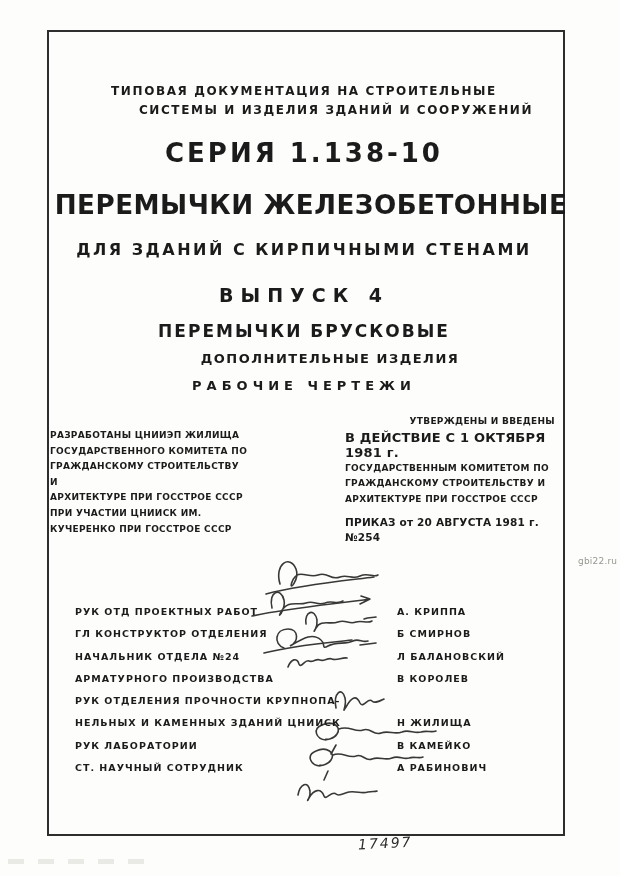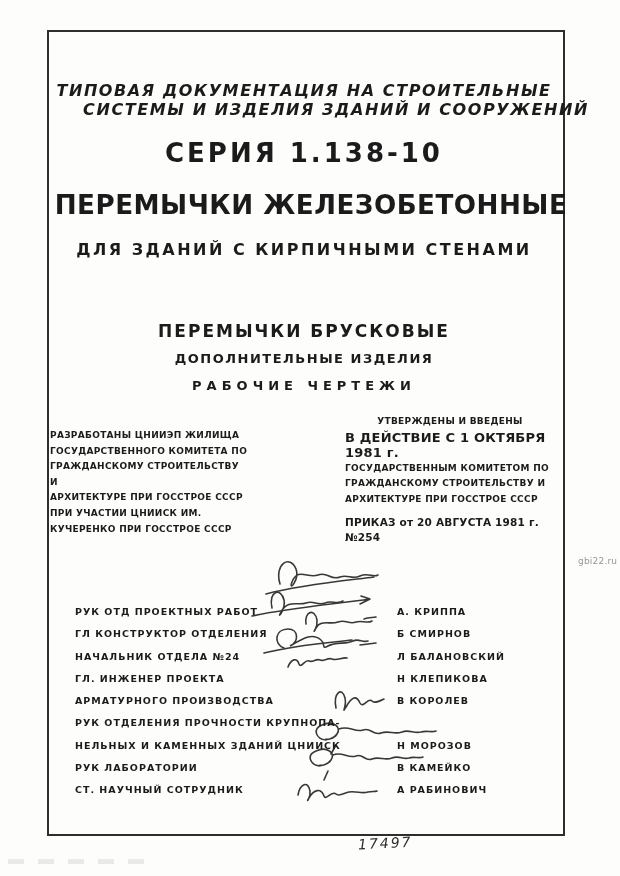--- a/index.html
+++ b/index.html
@@ -3,32 +3,32 @@
 <meta charset="utf-8">
 <style>
   html,body{margin:0;padding:0;background:#ffffff;}
   .page{
     position:relative;width:620px;height:876px;overflow:hidden;
     background:#fdfdfb;color:#1b1b1b;
     font-family:"DejaVu Sans","Liberation Sans",sans-serif;
   }
   .frame{position:absolute;left:47px;top:30px;width:514px;height:802px;border:2px solid #2e2e2e;}
   .centered{position:absolute;left:47px;width:514px;text-align:center;white-space:nowrap;}
-  .hdr{font-size:16px;font-weight:bold;letter-spacing:1.6px;line-height:18px;font-style:italic;}
+  .hdr{font-size:12px;font-weight:bold;letter-spacing:1.6px;line-height:18px;}
   .series{font-size:26px;font-weight:bold;letter-spacing:3px;}
   .main-title{font-size:27px;font-weight:bold;letter-spacing:0.5px;transform:scaleX(0.97);}
   .subtitle{font-size:16px;font-weight:bold;letter-spacing:2.5px;}
   .issue{font-size:19px;font-weight:bold;letter-spacing:7px;}
   .sect{font-size:17px;font-weight:bold;letter-spacing:2px;}
   .sect-sub{font-size:13px;font-weight:bold;letter-spacing:1.5px;}
   .drawings{font-size:13px;font-weight:bold;letter-spacing:5px;}
   .blk{position:absolute;font-size:9px;font-weight:bold;letter-spacing:0.3px;line-height:15.6px;}
   .blk-dev{left:50px;top:428px;width:200px;}
   .blk-app{left:345px;top:414px;width:210px;}
-  .blk-app .l0{text-align:center;}
+  .blk-app .l0{text-align:right;}
   .blk-app .l1{font-size:13px;letter-spacing:0.2px;}
   .order{margin-top:7px;font-size:10.5px;font-weight:bold;letter-spacing:0.2px;}
   .sigs{position:absolute;left:75px;top:566px;width:470px;margin-top:35px;}
   .sig-row{position:relative;height:22.3px;font-size:9.5px;font-weight:bold;letter-spacing:1px;line-height:22.3px;white-space:nowrap;}
   .sig-row .name{position:absolute;left:322px;top:0;}
   .scribbles{position:absolute;left:240px;top:550px;pointer-events:none;}
   .watermark{position:absolute;left:578px;top:556px;font-size:9px;color:#979792;letter-spacing:0.2px;}
   .inventory{position:absolute;left:358px;top:835px;font-size:14px;font-style:italic;color:#2e2e2e;transform:rotate(-3deg);letter-spacing:2px;}
   .faint-marks{position:absolute;left:8px;top:859px;width:140px;height:5px;opacity:0.55;
     background:repeating-linear-gradient(90deg,#d9d9d5 0 16px,transparent 16px 30px);}
@@ -38,22 +38,23 @@
 
 <div class="page">
   <div class="frame"></div>
 
   <div class="centered hdr" style="top:82px;">ТИПОВАЯ ДОКУМЕНТАЦИЯ НА СТРОИТЕЛЬНЫЕ</div>
   <div class="centered hdr" style="top:101px;margin-left:32px;">СИСТЕМЫ И ИЗДЕЛИЯ ЗДАНИЙ И СООРУЖЕНИЙ</div>
 
   <div class="centered series" style="top:138px;">СЕРИЯ 1.138-10</div>
   <div class="centered main-title" style="top:189px;">ПЕРЕМЫЧКИ ЖЕЛЕЗОБЕТОННЫЕ</div>
   <div class="centered subtitle" style="top:240px;">ДЛЯ ЗДАНИЙ С КИРПИЧНЫМИ СТЕНАМИ</div>
+  <div class="centered issue" style="top:284px;">ВЫПУСК  4</div>
   <div class="centered sect" style="top:321px;">ПЕРЕМЫЧКИ БРУСКОВЫЕ</div>
-  <div class="centered sect-sub" style="top:351px;">ДОПОЛНИТЕЛЬНЫЕ ИЗДЕЛИЯ</div>
+  <div class="centered sect-sub" style="top:351px;padding-left:26px;">ДОПОЛНИТЕЛЬНЫЕ ИЗДЕЛИЯ</div>
   <div class="centered drawings" style="top:378px;">РАБОЧИЕ  ЧЕРТЕЖИ</div>
 
   <div class="blk blk-dev">
     <div>РАЗРАБОТАНЫ ЦНИИЭП ЖИЛИЩА</div>
     <div>ГОСУДАРСТВЕННОГО КОМИТЕТА  ПО</div>
     <div>ГРАЖДАНСКОМУ СТРОИТЕЛЬСТВУ И</div>
     <div>АРХИТЕКТУРЕ ПРИ ГОССТРОЕ СССР</div>
     <div>ПРИ  УЧАСТИИ  ЦНИИСК  ИМ.</div>
     <div>КУЧЕРЕНКО ПРИ ГОССТРОЕ СССР</div>
   </div>
@@ -64,24 +65,23 @@
     <div>ГОСУДАРСТВЕННЫМ КОМИТЕТОМ ПО</div>
     <div>ГРАЖДАНСКОМУ СТРОИТЕЛЬСТВУ И</div>
     <div>АРХИТЕКТУРЕ ПРИ ГОССТРОЕ СССР</div>
     <div class="order">ПРИКАЗ от 20 АВГУСТА 1981 г. №254</div>
   </div>
 
   <div class="sigs">
     <div class="sig-row"><span class="role">РУК ОТД ПРОЕКТНЫХ РАБОТ</span><span class="name">А. КРИППА</span></div>
     <div class="sig-row"><span class="role">ГЛ КОНСТРУКТОР ОТДЕЛЕНИЯ</span><span class="name">Б СМИРНОВ</span></div>
     <div class="sig-row"><span class="role">НАЧАЛЬНИК ОТДЕЛА №24</span><span class="name">Л БАЛАНОВСКИЙ</span></div>
-    <div class="sig-row"><span class="role">ГЛ. ИНЖЕНЕР ПРОЕКТА</span><span class="name">Н КЛЕПИКОВА</span></div>
     <div class="sig-row"><span class="role">АРМАТУРНОГО ПРОИЗВОДСТВА</span><span class="name">В КОРОЛЕВ</span></div>
     <div class="sig-row"><span class="role">РУК ОТДЕЛЕНИЯ ПРОЧНОСТИ КРУПНОПА-</span><span class="name"></span></div>
-    <div class="sig-row"><span class="role">НЕЛЬНЫХ И КАМЕННЫХ ЗДАНИЙ ЦНИИСК</span><span class="name">Н МОРОЗОВ</span></div>
+    <div class="sig-row"><span class="role">НЕЛЬНЫХ И КАМЕННЫХ ЗДАНИЙ ЦНИИСК</span><span class="name">Н ЖИЛИЩА</span></div>
     <div class="sig-row"><span class="role">РУК  ЛАБОРАТОРИИ</span><span class="name">В КАМЕЙКО</span></div>
     <div class="sig-row"><span class="role">СТ. НАУЧНЫЙ СОТРУДНИК</span><span class="name">А РАБИНОВИЧ</span></div>
   </div>
 
   <svg class="scribbles" width="215" height="260" viewBox="0 0 215 260" fill="none" stroke="#1d1d1d" stroke-width="1.6" stroke-linecap="round" opacity="0.88">
     <path d="M40,34 c-6,-20 10,-30 16,-15 c4,10 -8,24 -4,13 c6,-15 16,-3 26,-7 c10,-4 12,6 22,2 c8,-3 12,3 20,-1 c8,-4 13,2 18,-1"></path>
     <path d="M26,44 c34,-9 76,-13 108,-17"></path>
     <path d="M32,58 c-4,-17 9,-21 12,-8 c2,9 -8,21 -3,12 c7,-13 17,-6 25,-9 c8,-3 11,3 19,0 c7,-3 12,2 18,-2"></path>
     <path d="M12,66 c38,-8 84,-12 118,-17 l-9,-3 m9,3 l-10,5"></path>
     <path d="M66,74 c-2,-13 9,-16 11,-4 c1,8 -6,16 -1,8 c5,-9 14,-3 22,-6 c8,-3 11,3 18,0 c6,-2 11,2 16,-1"></path>

